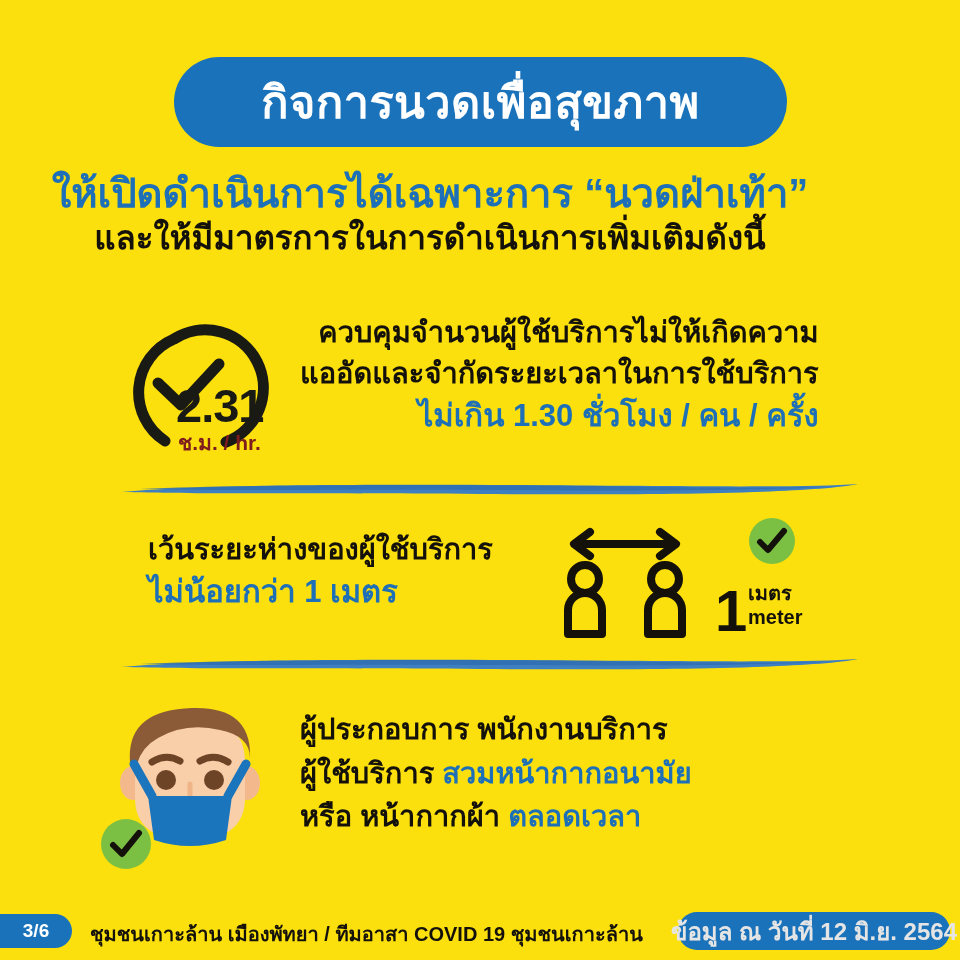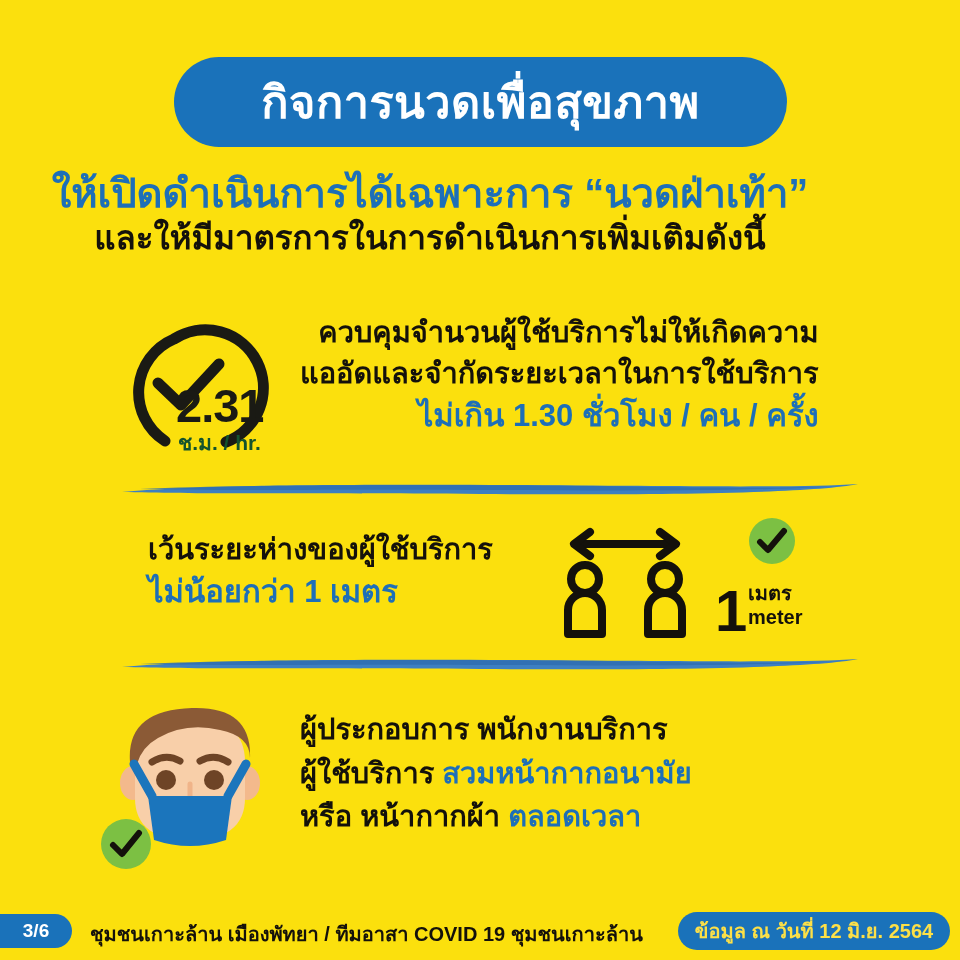--- a/index.html
+++ b/index.html
@@ -64,21 +64,21 @@
     position: absolute;
     left: 58px; top: 62px;
     font-size: 47px; font-weight: bold;
     color: #1a1a14; letter-spacing: -1px;
     line-height: 1;
   }
   #clock-icon .unit {
     position: absolute;
     left: 60px; top: 112px;
     font-size: 21px; font-weight: bold;
-    color: #14532d; line-height: 1;
+    color: #7f1d1d; line-height: 1;
   }
   #time-text { position: absolute; left: 300px; top: 0; text-align: right; }
   #time-text .t {
     font-size: 29px; font-weight: bold;
     color: #14110b; line-height: 1.42;
     white-space: nowrap;
   }
   #time-text .t.accent { color: #1d6fb8; font-size: 31px; }
 
   
@@ -137,21 +137,21 @@
     position: absolute; left: 90px; top: 10px;
     font-size: 20px; font-weight: bold; color: #14110b;
     white-space: nowrap;
   }
   #date-pill {
     position: absolute; left: 678px; top: 4px;
     width: 272px; height: 38px;
     background: #1a72ba; border-radius: 19px;
     display: flex; align-items: center; justify-content: center;
   }
-  #date-pill span { color: #fde047; font-size: 20px; font-weight: bold; white-space: nowrap; }
+  #date-pill span { color: #e5e5e5; font-size: 24px; font-weight: bold; white-space: nowrap; }
 </style>
 </head>
 <body>
 
 <div id="title-banner">
   <span class="title-text">กิจการนวดเพื่อสุขภาพ</span>
 </div>
 
 <div id="subtitle">
   <div class="line1">ให้เปิดดำเนินการได้เฉพาะการ “นวดฝ่าเท้า”</div>

